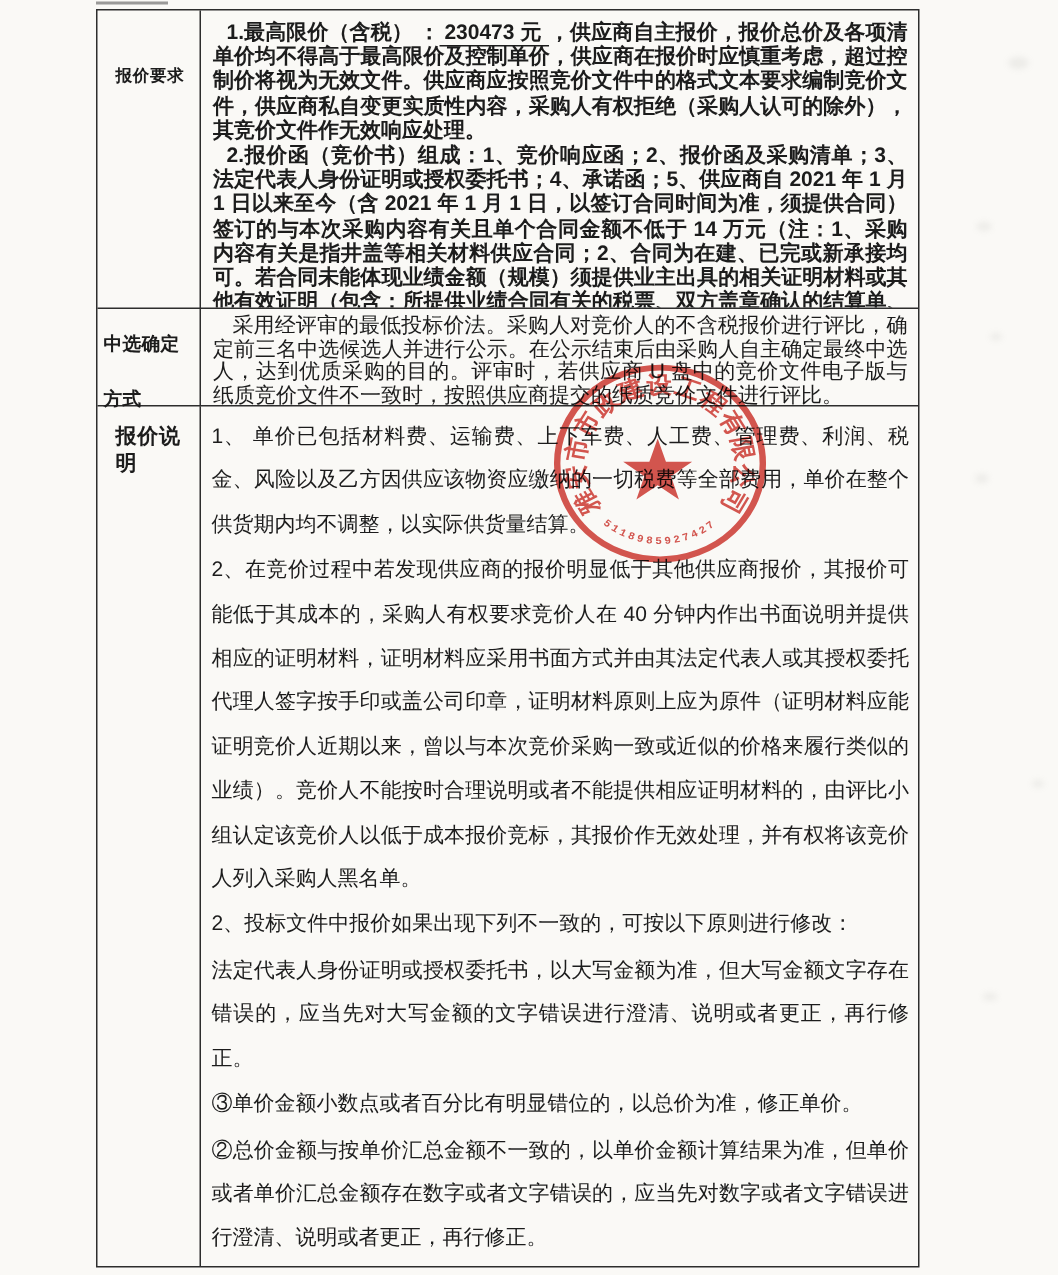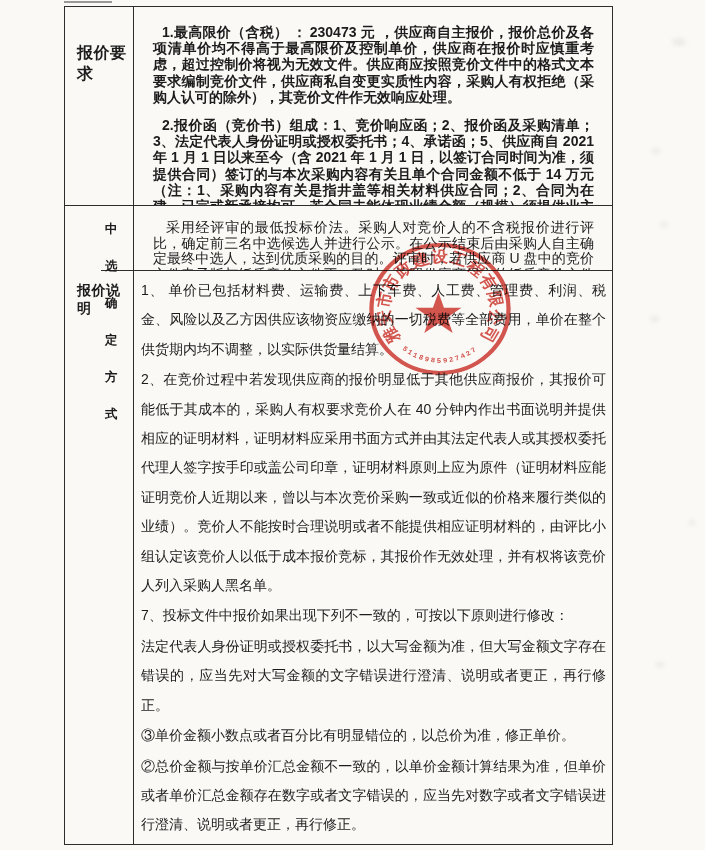--- a/index.html
+++ b/index.html
@@ -26,30 +26,30 @@
     grid-template-columns:69px 1fr;
     grid-template-rows:199px 65px 1fr;
     background:transparent;
   }
   .lab{
     box-sizing:border-box;
     border-right:1.5px solid #2d2d2d;
     font-weight:bold;
     letter-spacing:.5px;
   }
-  .lab1{font-size:16px;padding:36px 0 0 12px;}
-  .lab2{font-size:12.4px;padding:5px 12px 0 4px;line-height:37px;letter-spacing:.3px;margin-left:36px;}
+  .lab1{font-size:11px;padding:36px 0 0 12px;}
+  .lab2{font-size:12.4px;padding:5px 12px 0 4px;line-height:37px;letter-spacing:.3px;}
   .lab3{font-size:14px;padding:11px 0 0 12px;}
   .cell{
     box-sizing:border-box;
     font-size:14px;
     overflow:hidden;
   }
   .bb{border-bottom:1.5px solid #2d2d2d;}
-  .cell p{margin:12px;text-align:justify;text-justify:inter-ideograph;}
+  .cell p{margin:1px;text-align:justify;text-justify:inter-ideograph;}
   .r1c{padding:5px 6px 0 7px;line-height:16.2px;font-weight:bold;}
   .r1c p{text-indent:9px;}
   .r2c{padding:2px 6px 0 7px;line-height:15.7px;font-weight:normal;}
   .r2c p{text-indent:13px;}
   .r3c{padding:5px 6px 0 7px;line-height:29.4px;font-weight:400;}
   .r3c p{margin:0 0 1px 0;}
   .amt{
     border-bottom:1.4px solid #1c1c1c;
     padding:0 5px 1px 3px;
     white-space:nowrap;
@@ -96,21 +96,21 @@
     <div class="cell r2c bb">
       <p>采用经评审的最低投标价法。采购人对竞价人的不含税报价进行评比，确定前三名中选候选人并进行公示。在公示结束后由采购人自主确定最终中选人，达到优质采购的目的。评审时，若供应商 U 盘中的竞价文件电子版与纸质竞价文件不一致时，按照供应商提交的纸质竞价文件进行评比。</p>
     </div>
 
     <div class="lab lab3">
       <span>报价说明</span>
     </div>
     <div class="cell r3c">
       <p>1、 单价已包括材料费、运输费、上下车费、人工费、管理费、利润、税金、风险以及乙方因供应该物资应缴纳的一切税费等全部费用，单价在整个供货期内均不调整，以实际供货量结算。</p>
       <p>2、在竞价过程中若发现供应商的报价明显低于其他供应商报价，其报价可能低于其成本的，采购人有权要求竞价人在 40 分钟内作出书面说明并提供相应的证明材料，证明材料应采用书面方式并由其法定代表人或其授权委托代理人签字按手印或盖公司印章，证明材料原则上应为原件（证明材料应能证明竞价人近期以来，曾以与本次竞价采购一致或近似的价格来履行类似的业绩）。竞价人不能按时合理说明或者不能提供相应证明材料的，由评比小组认定该竞价人以低于成本报价竞标，其报价作无效处理，并有权将该竞价人列入采购人黑名单。</p>
-      <p>7、投标文件中报价如果出现下列不一致的，可按以下原则进行修改：</p>
+      <p>2、投标文件中报价如果出现下列不一致的，可按以下原则进行修改：</p>
       <p>法定代表人身份证明或授权委托书，以大写金额为准，但大写金额文字存在错误的，应当先对大写金额的文字错误进行澄清、说明或者更正，再行修正。</p>
       <p>③单价金额小数点或者百分比有明显错位的，以总价为准，修正单价。</p>
       <p>②总价金额与按单价汇总金额不一致的，以单价金额计算结果为准，但单价或者单价汇总金额存在数字或者文字错误的，应当先对数字或者文字错误进行澄清、说明或者更正，再行修正。</p>
       <p>同时出现两种以上不一致的，按照上述规定的顺序修正。修正后的报价经供应商确认后产生约束力，供应商不确认的，其投标文件作无效处理。供应商确认采取书面且加</p>
     </div>
 
   </div>
 
   <svg class="seal" viewBox="0 0 190 190" preserveAspectRatio="none">
     <defs>

